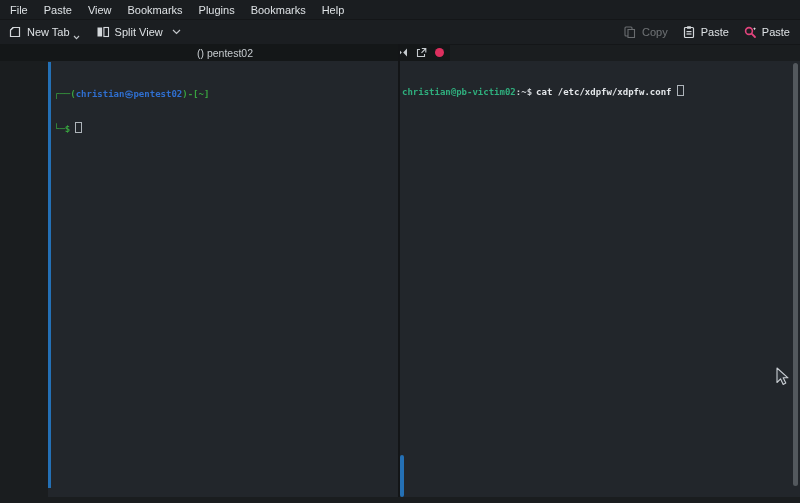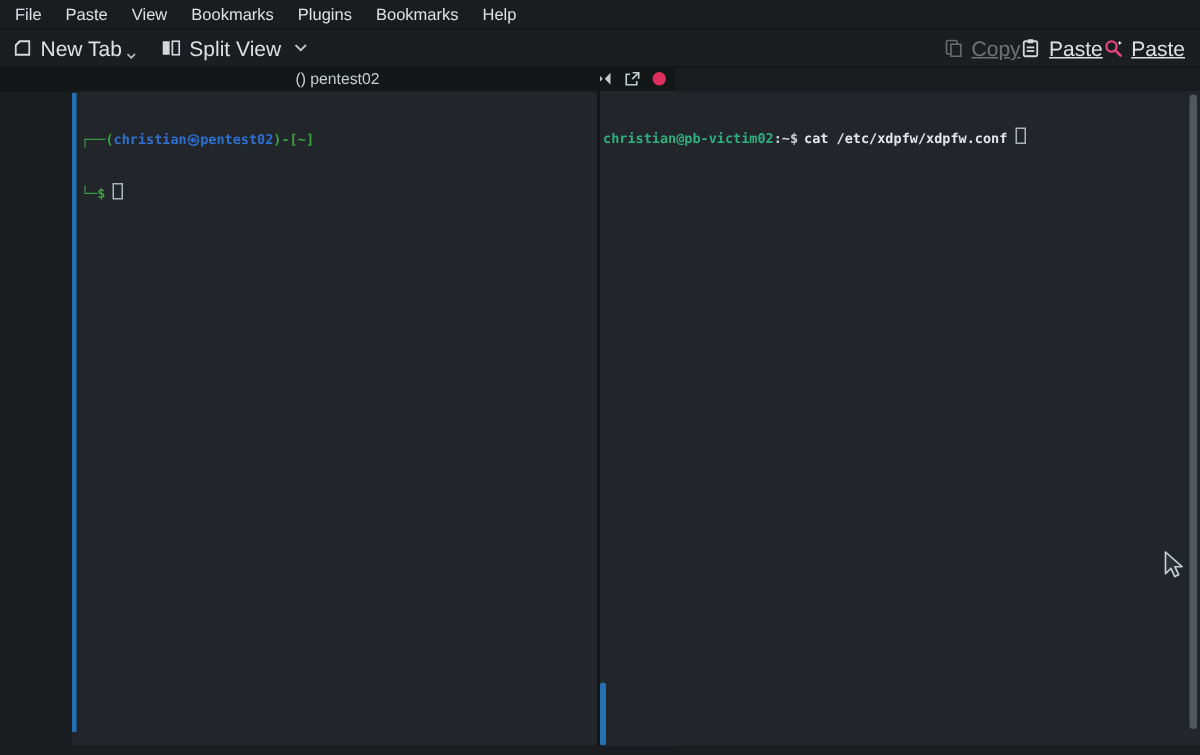--- a/index.html
+++ b/index.html
@@ -15,24 +15,24 @@
     background:#1a1d20;border-bottom:1px solid #141618;
     display:flex;align-items:center;padding-left:2px;
     color:#dde1e4;font-size:11px;
   }
   .menu-item{padding:2px 8px;cursor:default;}
   
   .toolbar{
     position:absolute;top:20px;left:0;right:0;height:24px;
     background:#1b1e21;border-bottom:1px solid #141618;
     display:flex;align-items:center;
-    color:#dde1e4;font-size:14px;
+    color:#dde1e4;font-size:11px;
   }
   .tb-left{display:flex;align-items:center;gap:16px;margin-left:8px;}
-  .tb-right{display:flex;align-items:flex-end;margin-left:auto;margin-right:10px;text-decoration:underline;}
+  .tb-right{display:flex;align-items:flex-end;gap:14px;margin-left:auto;margin-right:10px;}
   .tb-btn{display:flex;align-items:center;gap:5px;}
   .tb-btn.disabled{opacity:.42;}
   .tb-icon{display:inline-flex;width:14px;height:14px;}
   .tb-caret{display:inline-flex;margin-left:-2px;transform:translateY(5px);}
   
   .split{position:absolute;top:44px;left:0;width:800px;height:453px;}
   .pane{position:absolute;top:0;height:453px;}
   .pane-left{left:0;width:450px;}
   .pane-right{left:400px;width:400px;}
   .divider{position:absolute;left:398px;top:0;width:2px;height:453px;background:#131517;}

